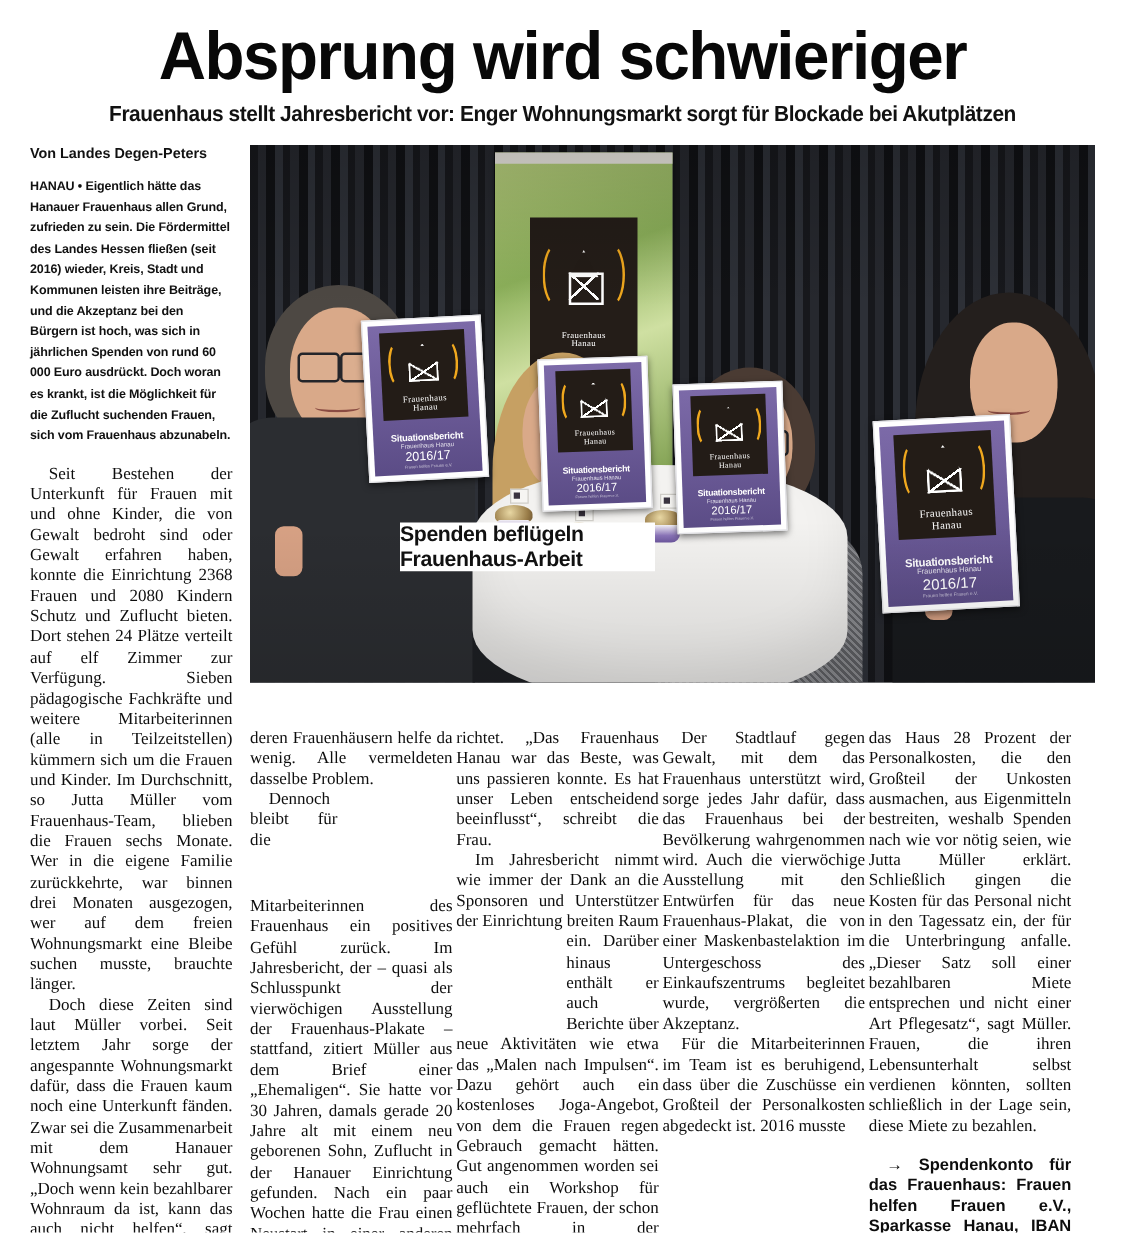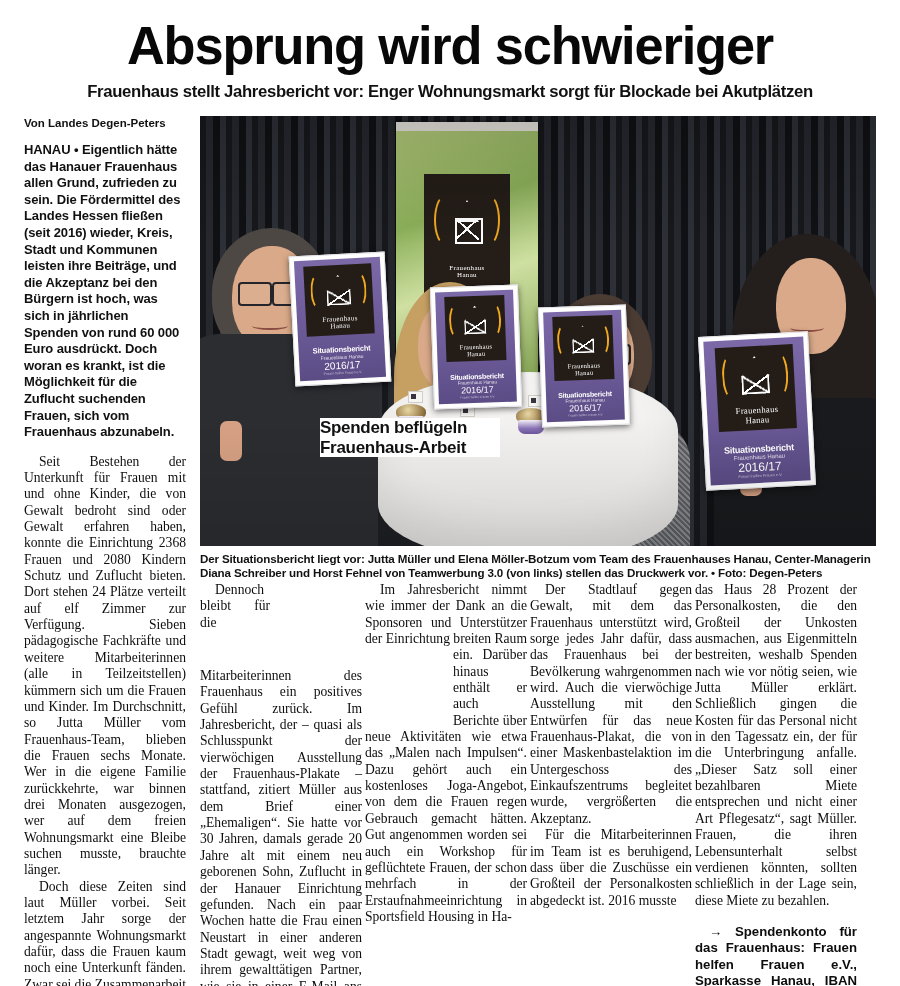--- a/index.html
+++ b/index.html
@@ -70,21 +70,21 @@
     font-family: "Liberation Sans", sans-serif;
     font-weight: bold;
     font-size: 11.5px;
     line-height: 14px;
     margin-bottom: 12px;
     color: #111;
   }
   .lead {
     font-family: "Liberation Sans", sans-serif;
     font-weight: bold;
-    font-size: 13px;
+    font-size: 10px;
     line-height: 16.6px;
     text-align: left;
     color: #111;
     margin: 0 0 13px 0;
     letter-spacing: -0.1px;
   }
   .bodytext {
     font-family: "Liberation Serif", serif;
     font-size: 13.6px;
     line-height: 16.35px;
@@ -304,21 +304,21 @@
     line-height: 14.3px;
     color: #111;
     letter-spacing: -0.15px;
   }
 
   
   .pullquote {
     position: absolute;
     left: 296px;
     top: 302px;
-    width: 180px;
+    width: 204px;
     font-family: "Liberation Sans", sans-serif;
     font-weight: bold;
     font-size: 17px;
     line-height: 19.5px;
     color: #111;
     letter-spacing: -0.3px;
     background: #ffffff;
   }
   .pq-line { display: block; }
 
@@ -530,30 +530,31 @@
               <span class="pb-3" style="font-size:12px;">2016/17</span>
               <span class="pb-4" style="font-size:3.8px;">Frauen helfen Frauen e.V.</span>
             </div>
           </div>
         </div>
 
         <div class="curtain-shade" style="background:linear-gradient(180deg,rgba(0,0,0,.18),rgba(0,0,0,0) 30%,rgba(0,0,0,0) 70%,rgba(0,0,0,.12));"></div>
       </div>
     </div>
 
-    <div class="caption">Der Situationsbericht liegt vor: Jutta Müller und Elena Möller-Botzum vom Team des Frauenhauses Hanau, Center-Managerin Diana Schreiber und Horst Fehnel von Teamwerbung 3.0 (von links) stellen das Druckwerk vor. • Foto: Degen-Peters</div>
 
     <div class="col col2">
       <div class="bodytext">
+        <p class="noindent">deren Frauenhäusern helfe da wenig. Alle vermeldeten dasselbe Problem.</p>
         <p><span class="wrapbox"></span><span>Dennoch bleibt für die Mitarbeiterinnen des Frauenhaus ein positives Gefühl zurück. Im Jahresbericht, der – quasi als Schlusspunkt der vierwöchigen Ausstellung der Frauenhaus-Plakate – stattfand, zitiert Müller aus dem Brief einer „Ehemaligen“. Sie hatte vor 30 Jahren, damals gerade 20 Jahre alt mit einem neu geborenen Sohn, Zuflucht in der Hanauer Einrichtung gefunden. Nach ein paar Wochen hatte die Frau einen Neustart in einer anderen Stadt gewagt, weit weg von ihrem gewalttätigen Partner, wie sie in einer E-Mail ans Hanauer Team be-</span></p>
       </div>
     </div>
 
     <div class="col col3">
       <div class="bodytext">
+        <p class="noindent">richtet. „Das Frauenhaus Hanau war das Beste, was uns passieren konnte. Es hat unser Leben entscheidend beeinflusst“, schreibt die Frau.</p>
         <p><span class="wrapbox" style="float:left;width:88px;height:70px;margin-top:72px;"></span><span>Im Jahresbericht nimmt wie immer der Dank an die Sponsoren und Unterstützer der Einrichtung breiten Raum ein. Darüber hinaus enthält er auch Berichte über neue Aktivitäten wie etwa das „Malen nach Impulsen“. Dazu gehört auch ein kostenloses Joga-Angebot, von dem die Frauen regen Gebrauch gemacht hätten. Gut angenommen worden sei auch ein Workshop für geflüchtete Frauen, der schon mehrfach in der Erstaufnahmeeinrichtung in Sportsfield Housing in Ha-</span></p>
       </div>
     </div>
 
     <div class="col col4">
       <div class="bodytext">
         <p>Der Stadtlauf gegen Gewalt, mit dem das Frauenhaus unterstützt wird, sorge jedes Jahr dafür, dass das Frauenhaus bei der Bevölkerung wahrgenommen wird. Auch die vierwöchige Ausstellung mit den Entwürfen für das neue Frauenhaus-Plakat, die von einer Maskenbastelaktion im Untergeschoss des Einkaufszentrums begleitet wurde, vergrößerten die Akzeptanz.</p>
         <p>Für die Mitarbeiterinnen im Team ist es beruhigend, dass über die Zuschüsse ein Großteil der Personalkosten abgedeckt ist. 2016 musste</p>
       </div>
     </div>

